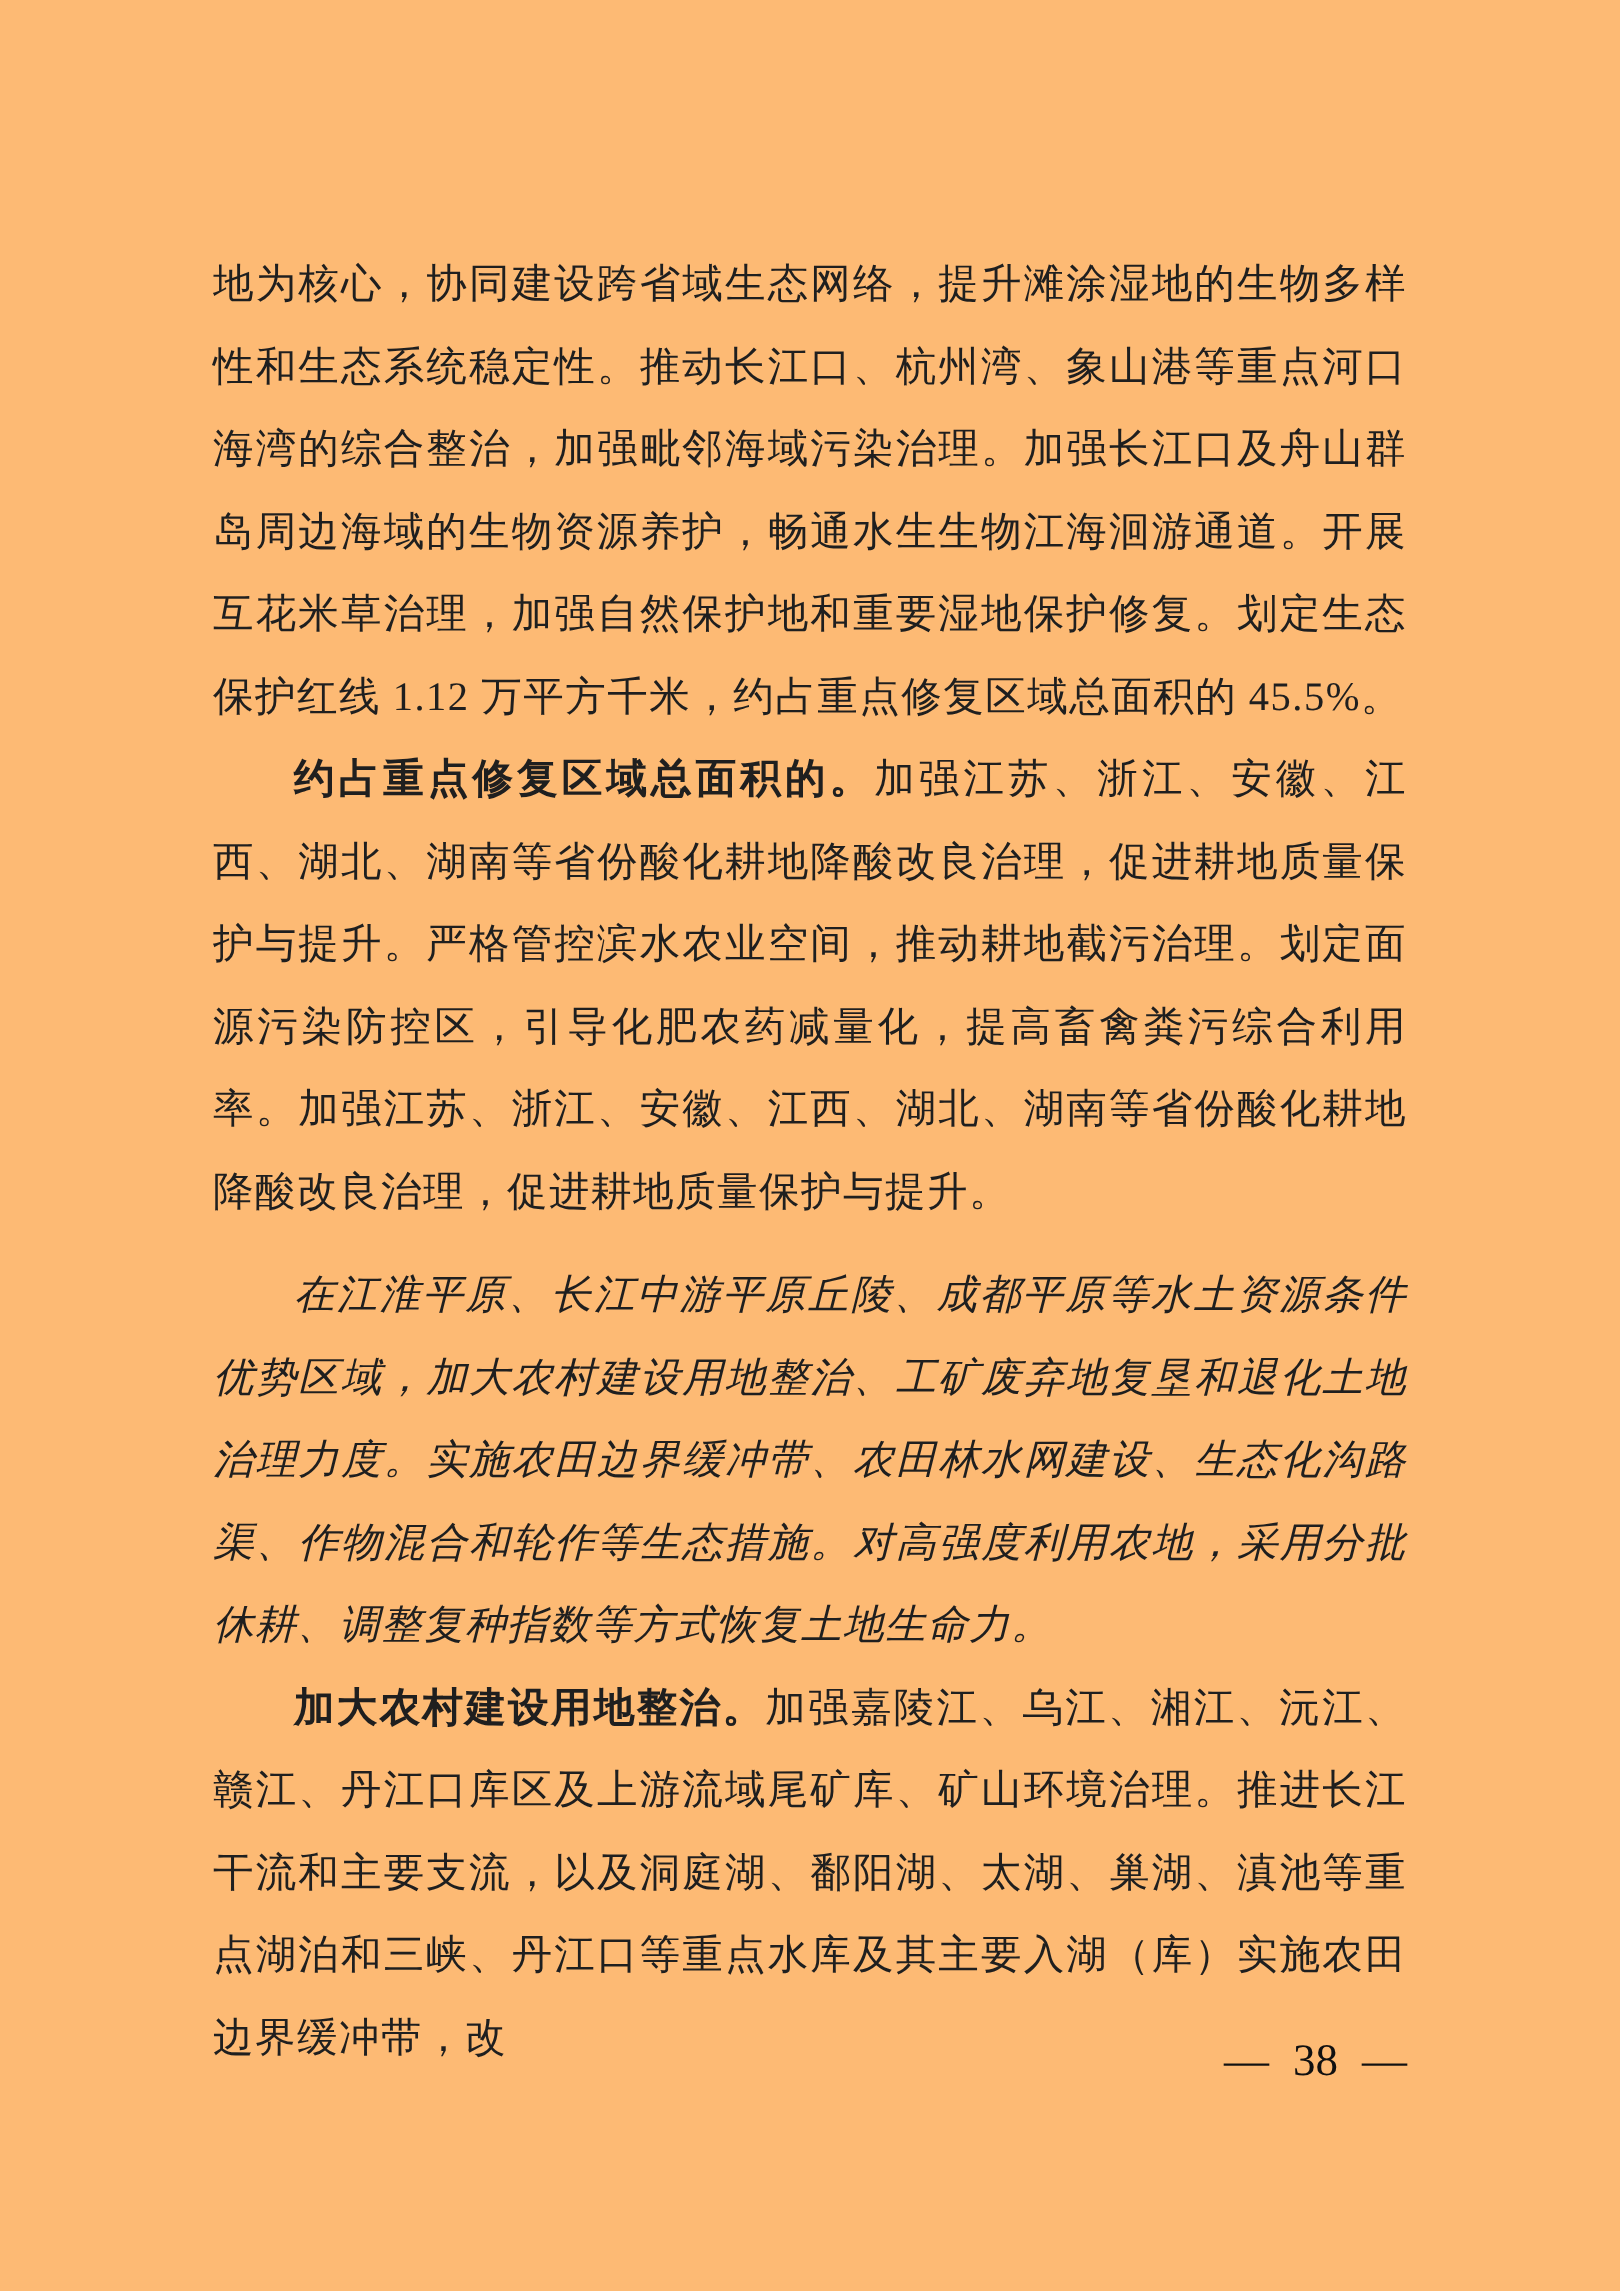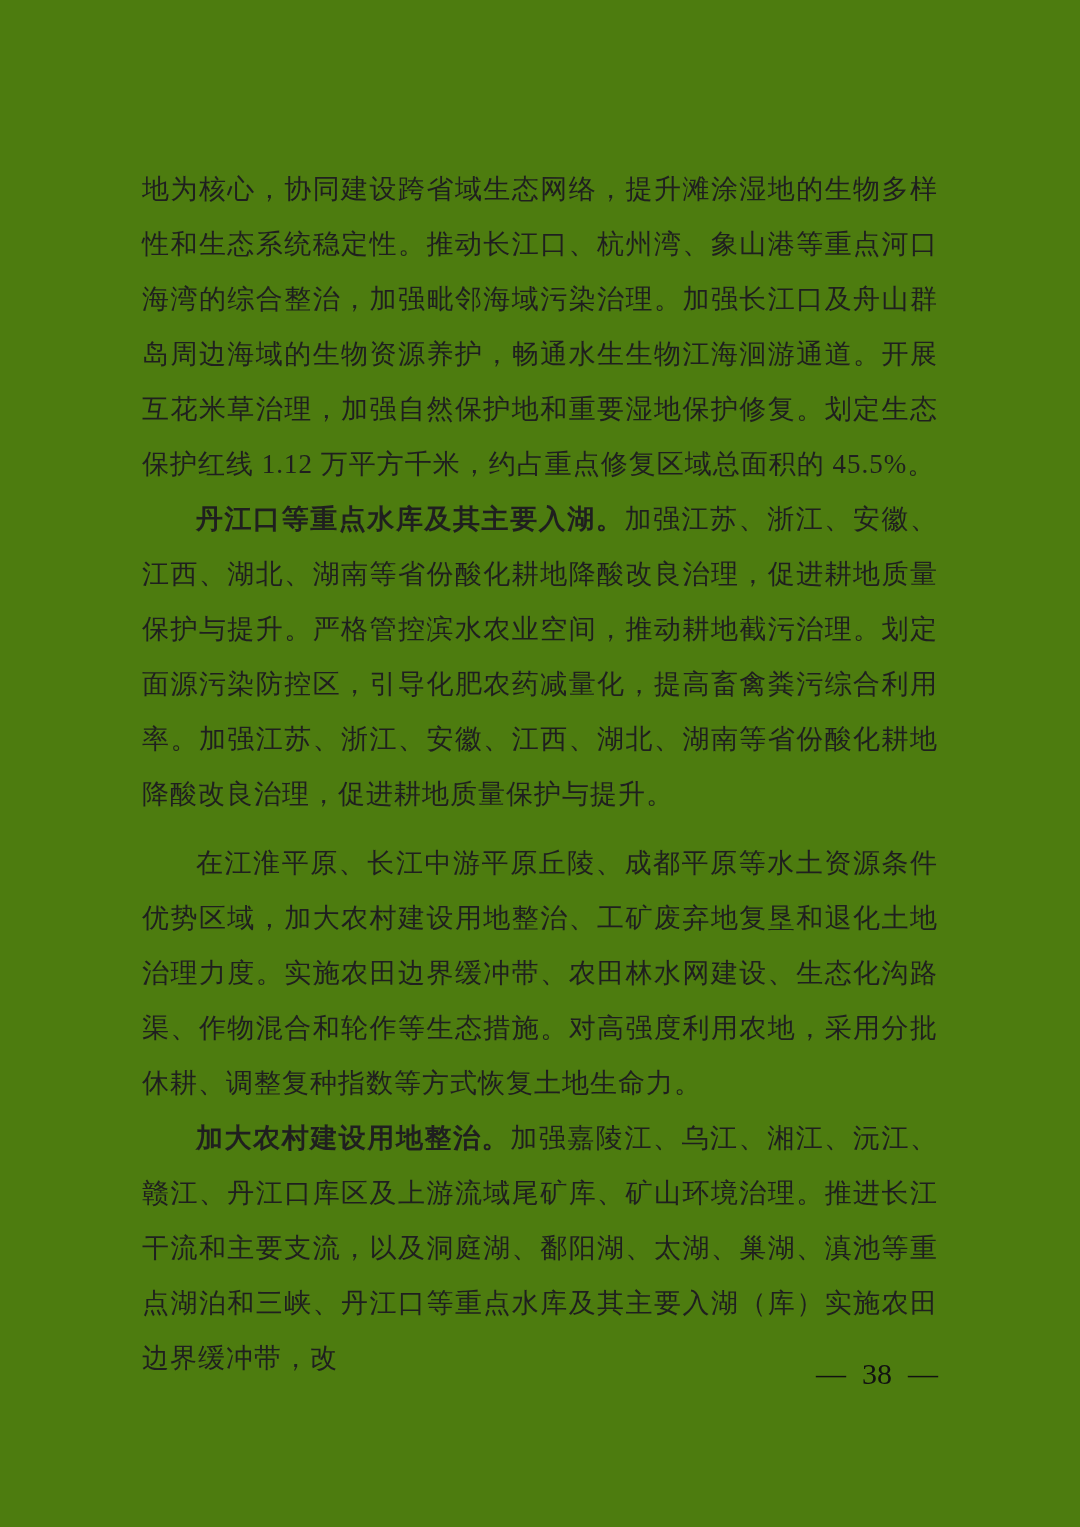--- a/index.html
+++ b/index.html
@@ -4,21 +4,21 @@
 <style>
   html, body {
     margin: 0;
     padding: 0;
     background: #ffffff;
   }
   .page {
     position: relative;
     width: 1080px;
     height: 1527px;
-    background: #4d7c0f;
+    background: #fdba74;
     overflow: hidden;
     font-family: "Liberation Serif", "DejaVu Serif", serif;
   }
   .content {
     position: absolute;
     left: 142px;
     right: 142px;
     top: 162px;
   }
   p.doc-par {
@@ -28,20 +28,21 @@
     color: #1f1f1f;
     text-align: justify;
     text-justify: inter-ideograph;
     letter-spacing: 1px;
   }
   p.indent {
     text-indent: 2em;
   }
   p.gap-top {
     margin-top: 14px;
+    font-style: italic;
   }
   .lead {
     font-weight: bold;
   }
   .footer {
     position: absolute;
     top: 1352px;
     right: 142px;
     display: flex;
     align-items: center;
@@ -52,21 +53,21 @@
   }
 </style>
 </head>
 <body>
 
 <div class="page">
   <div class="content">
 
     <p class="doc-par"><span>地为核心，协同建设跨省域生态网络，提升滩涂湿地的生物多样性和生态系统稳定性。推动长江口、杭州湾、象山港等重点河口海湾的综合整治，加强毗邻海域污染治理。加强长江口及舟山群岛周边海域的生物资源养护，畅通水生生物江海洄游通道。开展互花米草治理，加强自然保护地和重要湿地保护修复。划定生态保护红线 1.12 万平方千米，约占重点修复区域总面积的 45.5%。</span></p>
 
-    <p class="doc-par indent"><span class="lead">丹江口等重点水库及其主要入湖。</span><span>加强江苏、浙江、安徽、江西、湖北、湖南等省份酸化耕地降酸改良治理，促进耕地质量保护与提升。严格管控滨水农业空间，推动耕地截污治理。划定面源污染防控区，引导化肥农药减量化，提高畜禽粪污综合利用率。加强江苏、浙江、安徽、江西、湖北、湖南等省份酸化耕地降酸改良治理，促进耕地质量保护与提升。</span></p>
+    <p class="doc-par indent"><span class="lead">约占重点修复区域总面积的。</span><span>加强江苏、浙江、安徽、江西、湖北、湖南等省份酸化耕地降酸改良治理，促进耕地质量保护与提升。严格管控滨水农业空间，推动耕地截污治理。划定面源污染防控区，引导化肥农药减量化，提高畜禽粪污综合利用率。加强江苏、浙江、安徽、江西、湖北、湖南等省份酸化耕地降酸改良治理，促进耕地质量保护与提升。</span></p>
 
     <p class="doc-par indent gap-top"><span>在江淮平原、长江中游平原丘陵、成都平原等水土资源条件优势区域，加大农村建设用地整治、工矿废弃地复垦和退化土地治理力度。实施农田边界缓冲带、农田林水网建设、生态化沟路渠、作物混合和轮作等生态措施。对高强度利用农地，采用分批休耕、调整复种指数等方式恢复土地生命力。</span></p>
 
     <p class="doc-par indent"><span class="lead">加大农村建设用地整治。</span><span>加强嘉陵江、乌江、湘江、沅江、赣江、丹江口库区及上游流域尾矿库、矿山环境治理。推进长江干流和主要支流，以及洞庭湖、鄱阳湖、太湖、巢湖、滇池等重点湖泊和三峡、丹江口等重点水库及其主要入湖（库）实施农田边界缓冲带，改</span></p>
 
   </div>
 
   <div class="footer">
     <span>—</span>
     <span>38</span>

